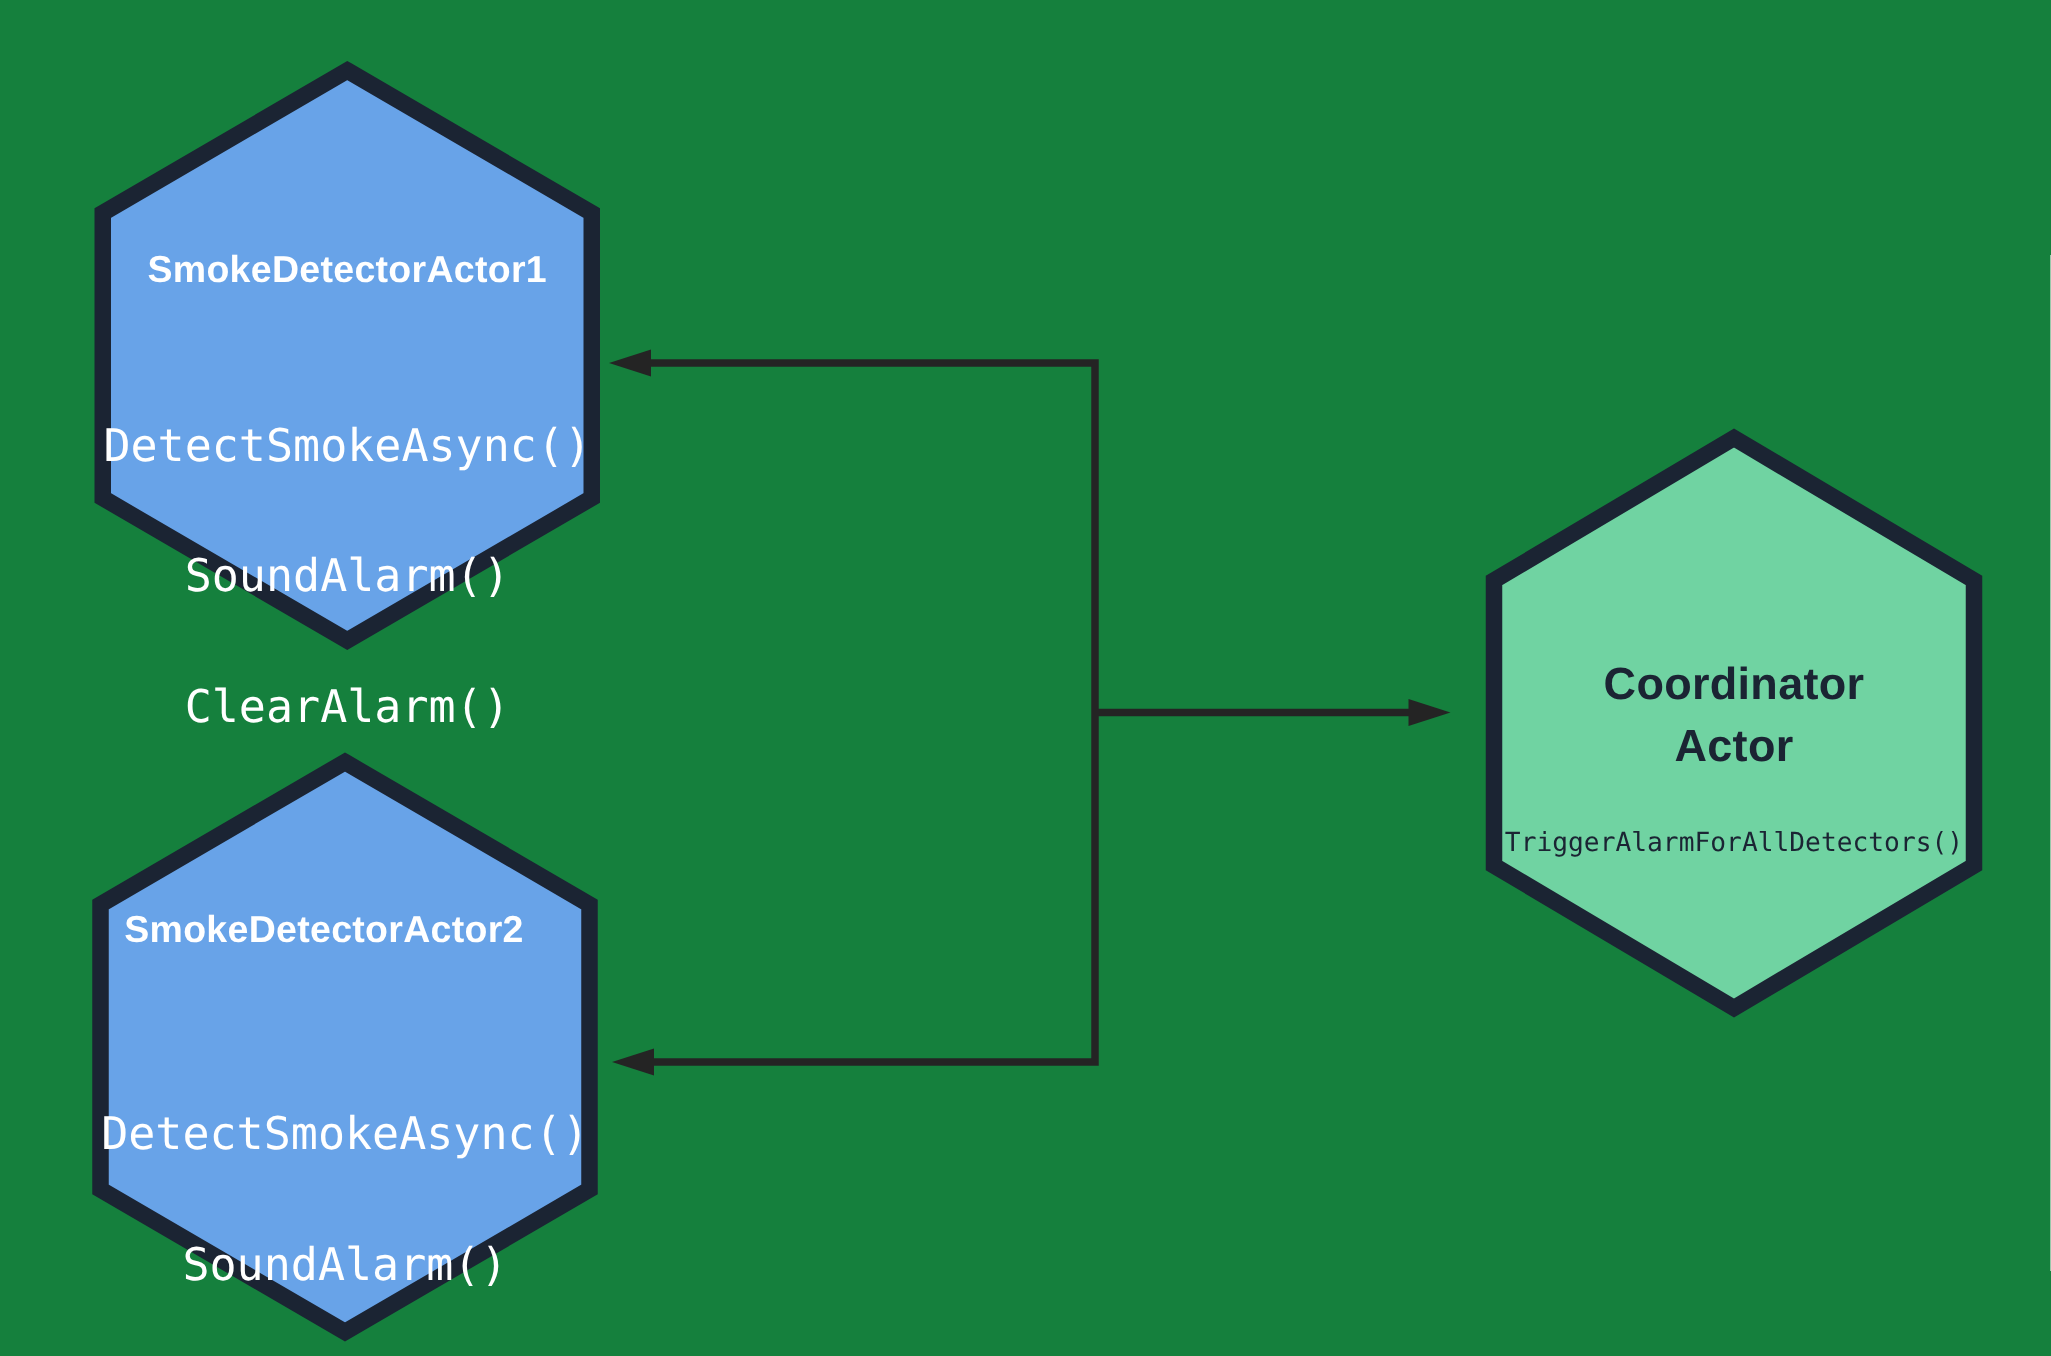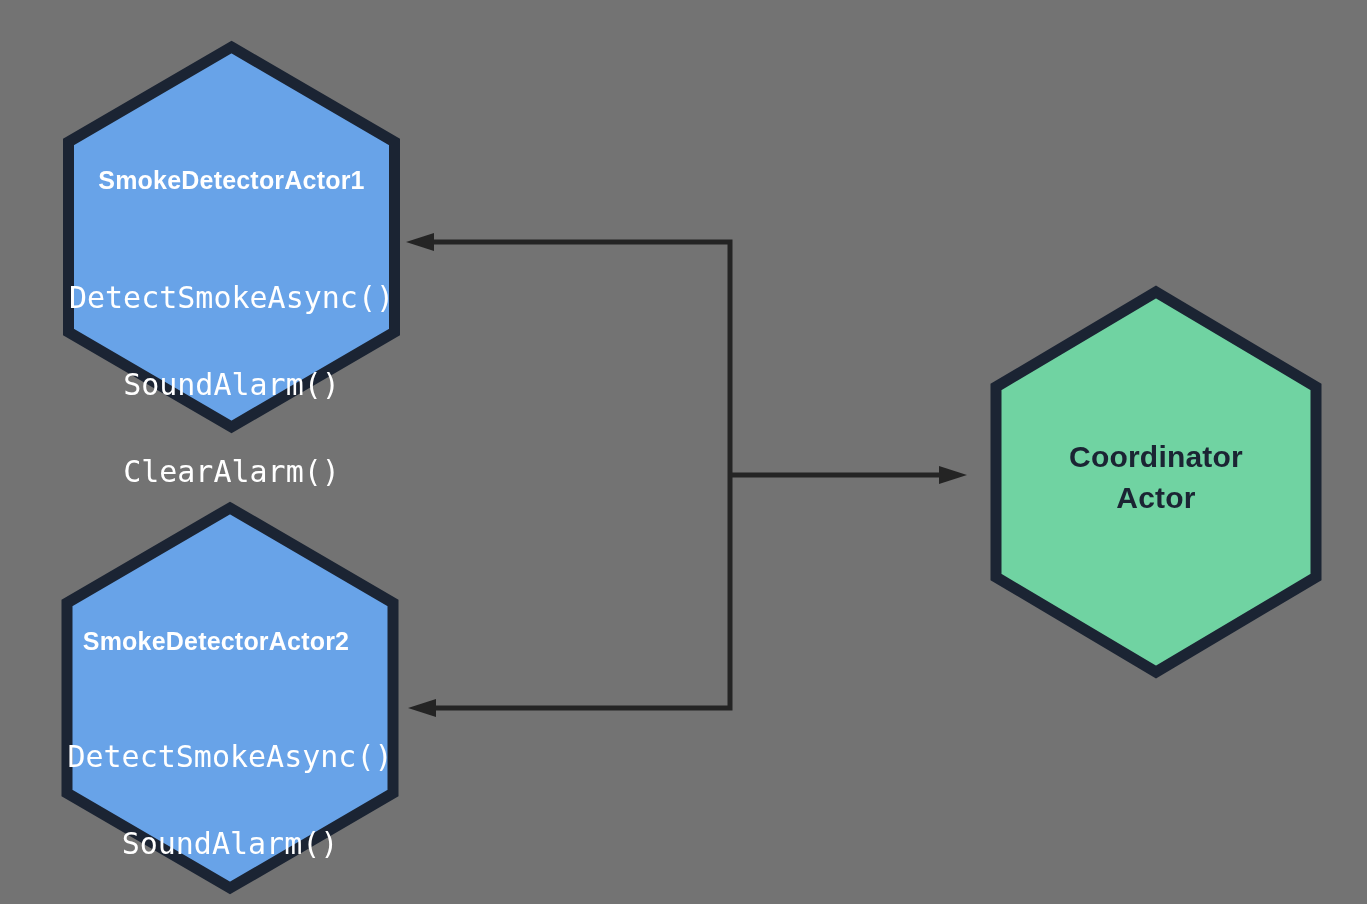--- a/index.html
+++ b/index.html
@@ -1,20 +1,20 @@
 <!DOCTYPE html>
 <html><head>
 <meta charset="utf-8">
 <style>
   html, body { margin: 0; padding: 0; background: #ffffff; }
   .canvas {
     position: relative;
     width: 1367px;
     height: 904px;
-    background: #737373;
+    background: #15803d;
     overflow: hidden;
     font-family: "Liberation Sans", sans-serif;
   }
   .diagram-svg { position: absolute; left: 0; top: 0; }
   .label { position: absolute; text-align: center; }
   .node-title {
     font-weight: bold;
     color: #ffffff;
     font-size: 25px;
     line-height: 30px;
@@ -52,25 +52,28 @@
     <polygon points="1156,292 1316,387 1316,577 1156,672 996,577 996,387" stroke-width="11" stroke-miterlimit="10" fill="#70D3A2" stroke="#1B2433"></polygon>
   </svg>
 
   <div class="label node-title" style="left:63px; top:165px; width:337px;">SmokeDetectorActor1</div>
   <div class="label methods" style="left:63px; top:225px; width:337px;">
     <div>DetectSmokeAsync()</div>
     <div>SoundAlarm()</div>
     <div>ClearAlarm()</div>
   </div>
 
-  <div class="label node-title" style="left:62px; top:626px; width:308px;">SmokeDetectorActor2</div>
+  <div class="label node-title" style="left:62px; top:605px; width:308px;">SmokeDetectorActor2</div>
   <div class="label methods" style="left:62px; top:684px; width:336px;">
     <div>DetectSmokeAsync()</div>
     <div>SoundAlarm()</div>
     
   </div>
 
   <div class="label node-title dark" style="left:996px; top:416px; width:320px;margin-top:20px;">
     <div>Coordinator</div>
     <div>Actor</div>
   </div>
+  <div class="label methods dark" style="left:976px; top:510px; width:360px;">
+    <div>TriggerAlarmForAllDetectors()</div>
+  </div>
 
 </div>
 
 </body></html>

